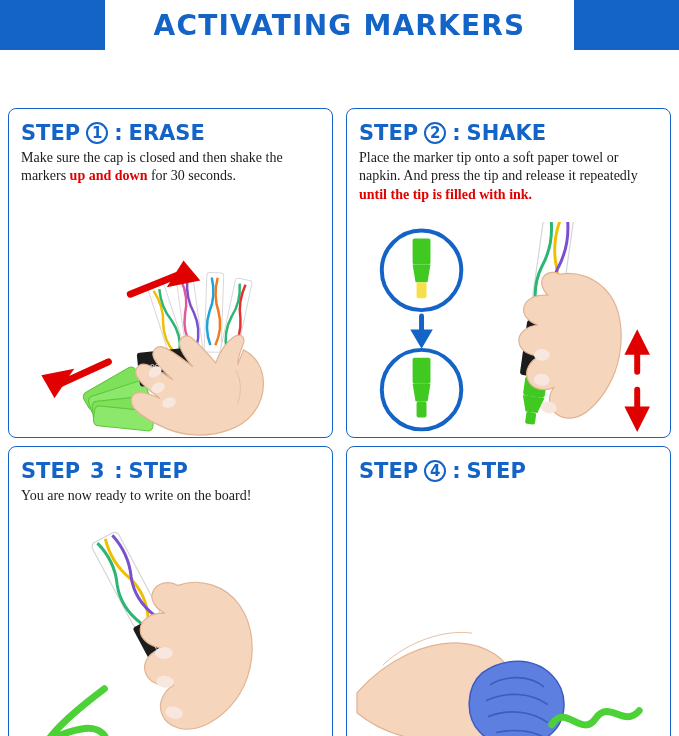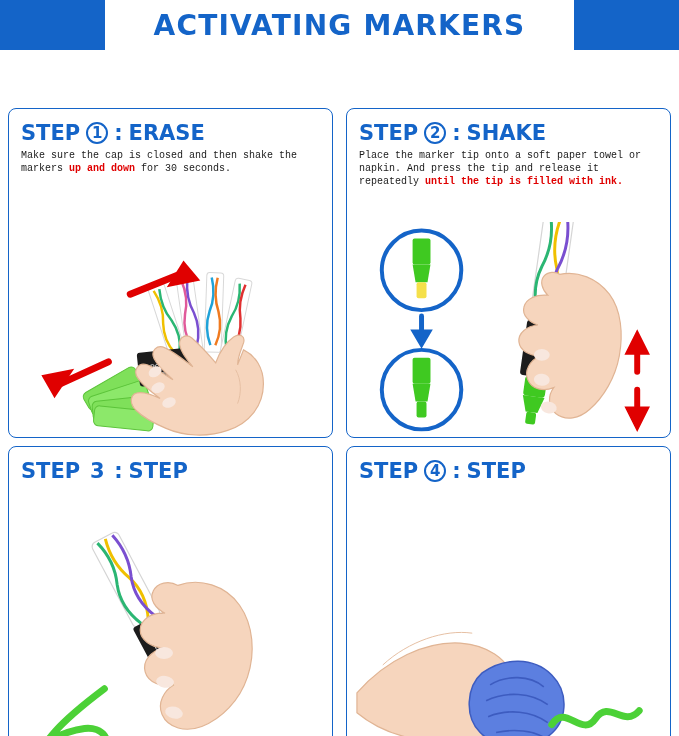--- a/index.html
+++ b/index.html
@@ -110,24 +110,24 @@
     justify-content: center;
     width: 22px;
     height: 22px;
     font-size: 21px;
     font-weight: bold;
     line-height: 1;
     box-sizing: border-box;
   }
   .step-body {
     margin: 2px 12px 0 12px;
-    font-size: 10px;
+    font-size: 14px;
     line-height: 1.32;
     color: #1a1a1a;
-    font-family: Liberation Mono, monospace;
+    font-family: Liberation Serif, serif;
   }
   .hl-red {
     color: #e00000;
     font-weight: bold;
   }
   .art {
     position: absolute;
     left: 0;
     bottom: 0;
     width: 100%;
@@ -285,20 +285,23 @@
         </g>
       </svg>
     </div>
 
     <div class="card c3">
       <div class="step-title">
         <span>STEP</span>
         <span class="step-num-plain">3</span>
         <span>:</span>
         <span>STEP</span>
+      </div>
+      <div class="step-body">
+        <span>You are now ready to write on the board!</span>
       </div>
       <svg class="art" viewBox="0 0 325 250" width="325" height="250">
 
         <g transform="rotate(-28 140 90)">
           <rect x="122" y="0" width="30" height="96" rx="5" fill="#ffffff" stroke="#d5d5d5" stroke-width="1.2"></rect>
           <path d="M129 2 q7 24 -2 46 q-8 22 3 46" stroke="#2bb673" stroke-width="3" fill="none"></path>
           <path d="M138 2 q-6 24 3 46 q8 22 -3 46" stroke="#f0c000" stroke-width="3" fill="none"></path>
           <path d="M146 2 q6 24 -3 46 q-8 22 3 46" stroke="#7a4fd0" stroke-width="3" fill="none"></path>
           <rect x="120" y="94" width="34" height="52" rx="3" fill="#1c1c1c"></rect>
           <text x="131" y="118" font-family="Liberation Sans, sans-serif" font-size="7" fill="#ffffff" text-anchor="middle" transform="rotate(90 131 118)">POPULAR</text>

